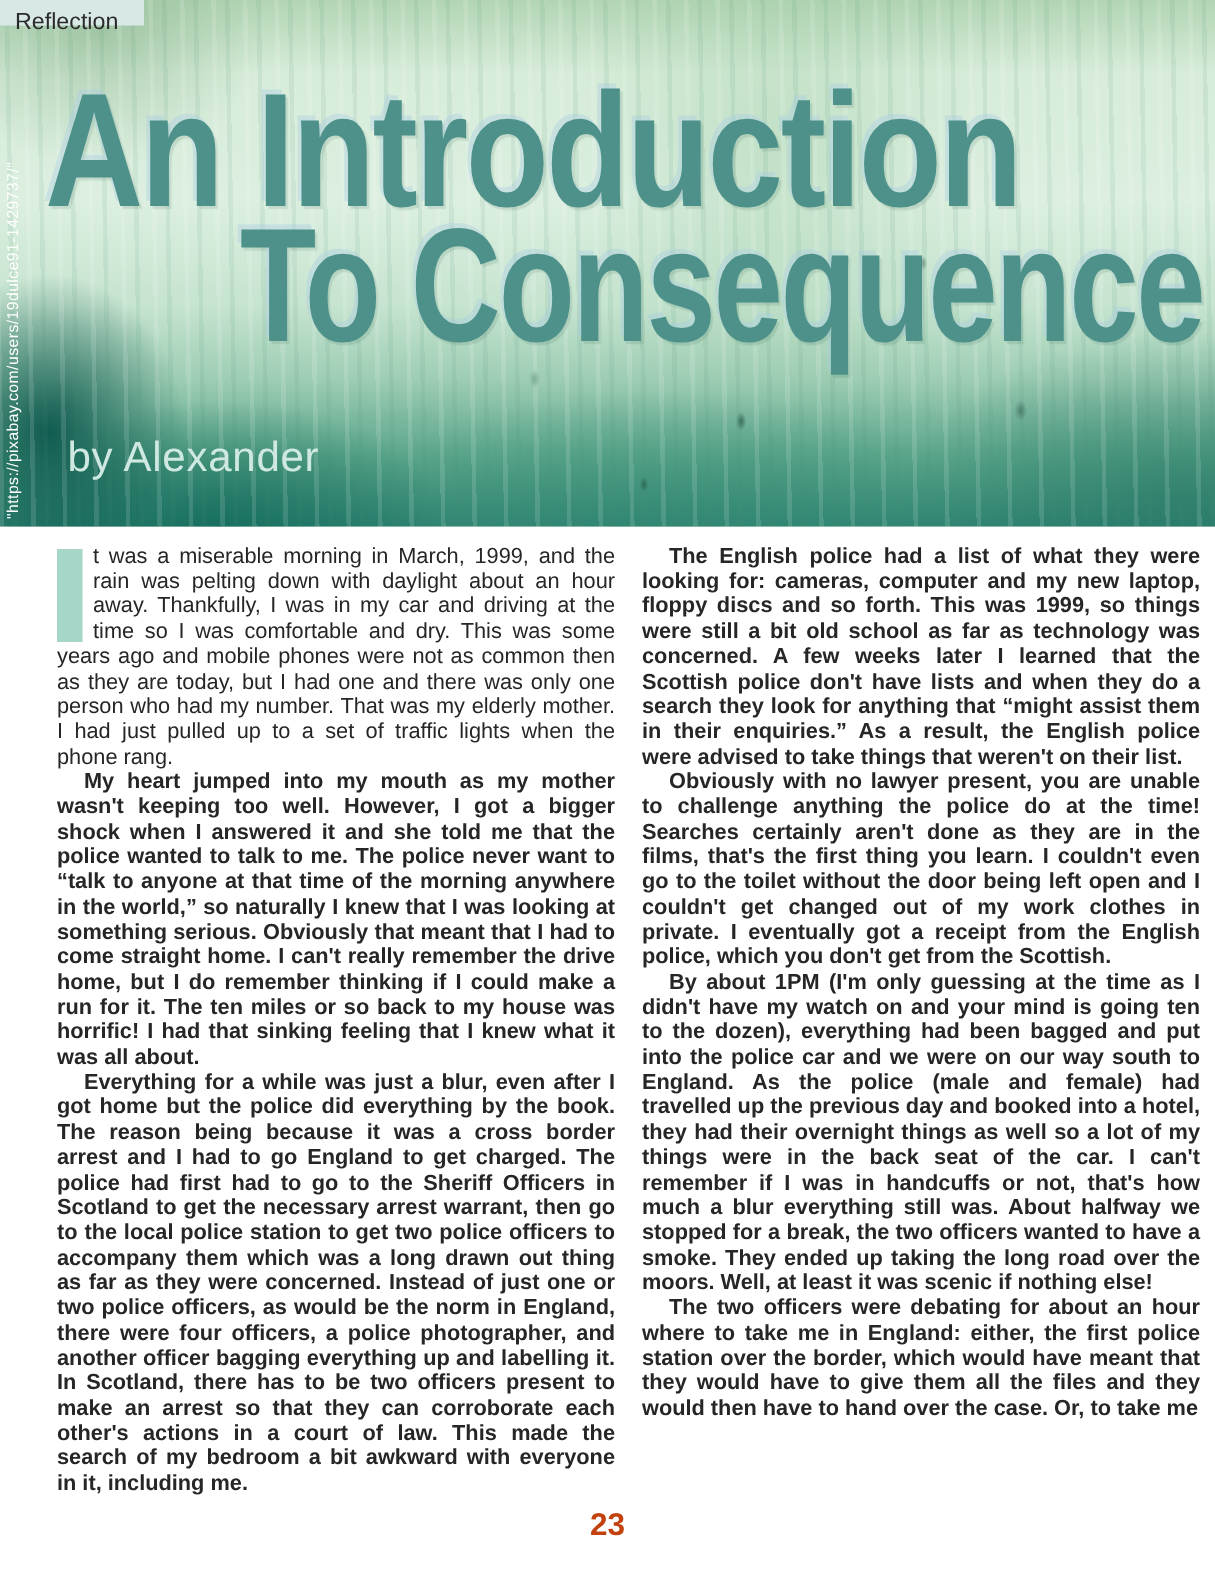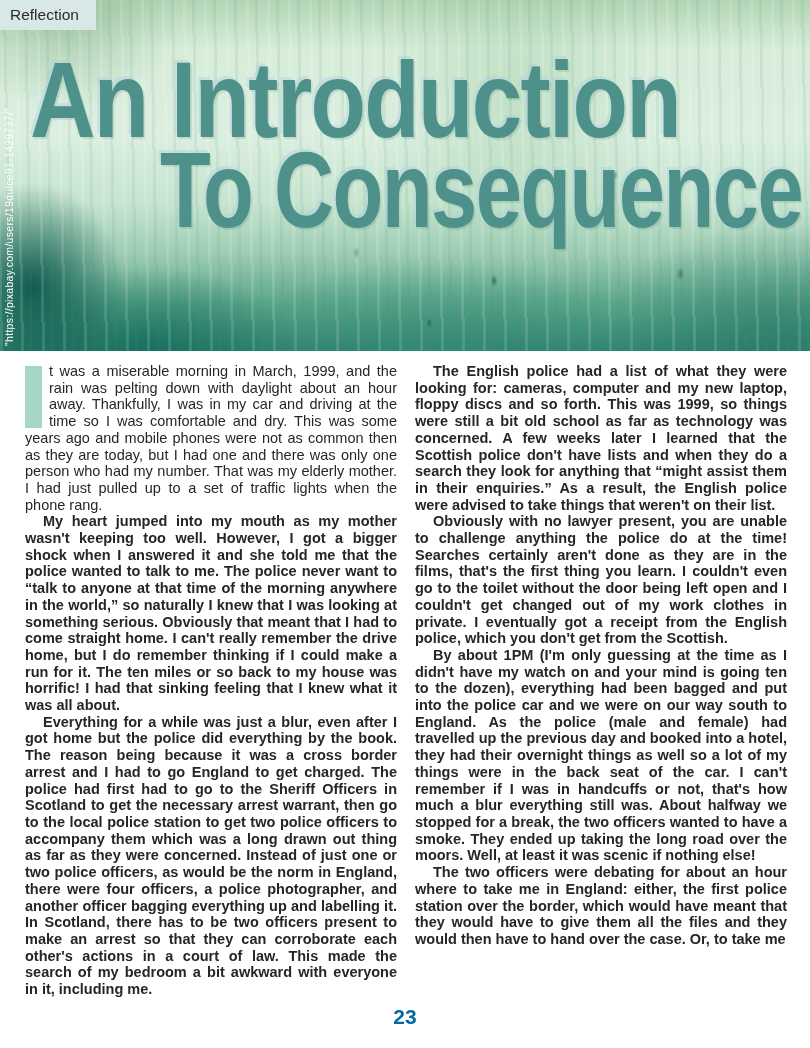--- a/index.html
+++ b/index.html
@@ -67,21 +67,21 @@
 
   
   .tag {
     position: absolute;
     top: 0; left: 0;
     z-index: 5;
     background: #d8e8e7;
     color: #2b2b2b;
     font-size: 15.5px;
     line-height: 30px;
-    height: 30px;
+    height: 17px;
     padding: 0 17px 0 10px;
   }
 
   
   .title-line {
     position: absolute;
     z-index: 4;
     font-weight: bold;
     font-size: 108px;
     line-height: 1;
@@ -116,21 +116,21 @@
     font-size: 10.5px;
     letter-spacing: 0.3px;
     color: #ffffff;
     white-space: nowrap;
   }
 
   
   .columns {
     position: absolute;
     top: 363px;
-    left: 25px;
+    left: 38px;
     width: 762px;
     display: flex;
     gap: 18px;
   }
   .col {
     width: 374px;
     font-size: 14.5px;
     line-height: 16.7px;
     color: #262626;
   }
@@ -149,38 +149,39 @@
 
   
   .pagenum {
     position: absolute;
     top: 1005px;
     left: 0;
     width: 810px;
     text-align: center;
     font-weight: bold;
     font-size: 21px;
-    color: #0369a1;
+    color: #c2410c;
   }
 </style>
 </head>
 <body>
 
 <div class="page">
 
   <div class="hero">
     <div class="hero-streaks"></div>
     <div class="hero-drops"></div>
   </div>
 
   <div class="tag">Reflection</div>
 
   <div class="title-line title-line1">An Introduction</div>
   <div class="title-line title-line2">To Consequence</div>
 
+  <div class="byline">by Alexander</div>
 
   <div class="credit">"https://pixabay.com/users/19dulce91-1429737/"</div>
 
   <div class="columns">
     <div class="col">
         <p class="para"><span class="dropcap"></span>t was a miserable morning in March, 1999, and the rain was pelting down with daylight about an hour away. Thankfully, I was in my car and driving at the time so I was comfortable and dry. This was some years ago and mobile phones were not as common then as they are today, but I had one and there was only one person who had my number. That was my elderly mother. I had just pulled up to a set of traffic lights when the phone rang.</p>
         <p class="para indent">My heart jumped into my mouth as my mother wasn't keeping too well. However, I got a bigger shock when I answered it and she told me that the police wanted to talk to me. The police never want to “talk to anyone at that time of the morning anywhere in the world,” so naturally I knew that I was looking at something serious. Obviously that meant that I had to come straight home. I can't really remember the drive home, but I do remember thinking if I could make a run for it. The ten miles or so back to my house was horrific! I had that sinking feeling that I knew what it was all about.</p>
         <p class="para indent">Everything for a while was just a blur, even after I got home but the police did everything by the book. The reason being because it was a cross border arrest and I had to go England to get charged. The police had first had to go to the Sheriff Officers in Scotland to get the necessary arrest warrant, then go to the local police station to get two police officers to accompany them which was a long drawn out thing as far as they were concerned. Instead of just one or two police officers, as would be the norm in England, there were four officers, a police photographer, and another officer bagging everything up and labelling it. In Scotland, there has to be two officers present to make an arrest so that they can corroborate each other's actions in a court of law. This made the search of my bedroom a bit awkward with everyone in it, including me.</p>
       </div>
     <div class="col">

